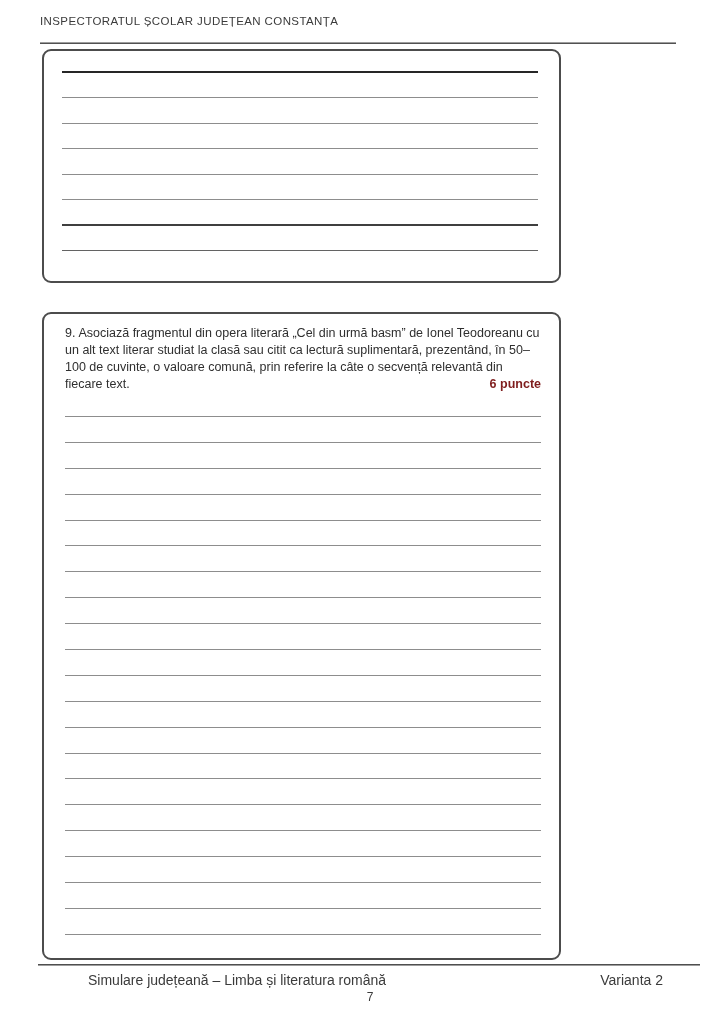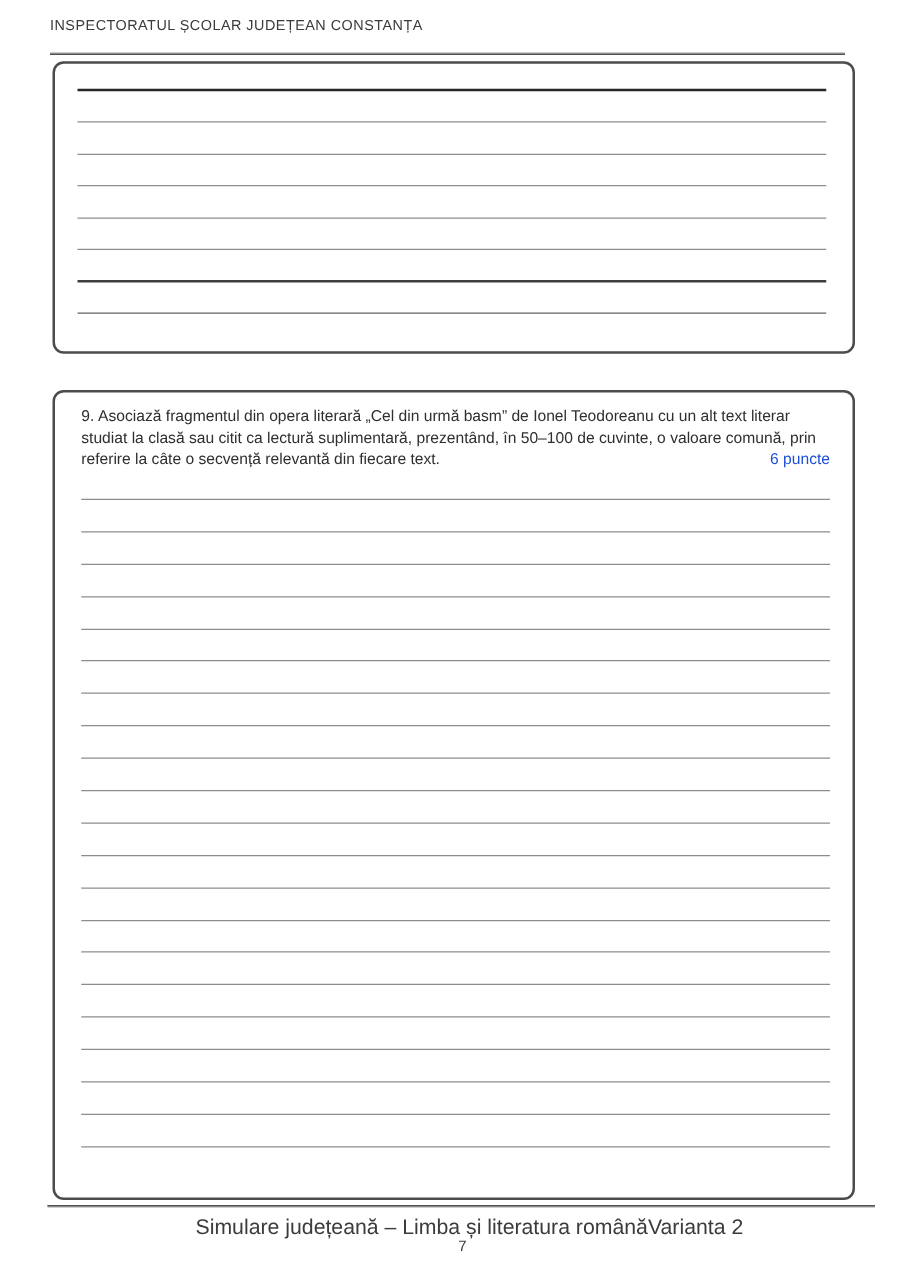--- a/index.html
+++ b/index.html
@@ -30,21 +30,21 @@
     top: 42px; left: 40px; width: 636px;
     height: 2px;
     background: #9d9d9d;
     border-bottom: 1px solid #515151;
   }
 
   
   .answer-box {
     position: absolute;
     left: 42px;
-    width: 642px;
+    width: 519px;
     border: 2px solid #4c4c4c;
     border-radius: 9px;
     background: #ffffff;
     overflow: hidden;
   }
   .box1 { top: 49px; height: 234px; padding: 0 21px 0 18px; }
   .box2 { top: 312px; height: 648px; padding: 9px 18px 0 21px; }
 
   .rule-line {
     width: 100%;
@@ -63,39 +63,39 @@
     position: relative;
     font-size: 12.5px;
     line-height: 17px;
     color: #2f2f2f;
     padding-top: 2px;
   }
   .q-num { margin-right: 3px; }
   .points {
     position: absolute;
     right: 0; bottom: 0;
-    font-weight: normal;
-    color: #1d4ed8;
+    font-weight: bold;
+    color: #7f1d1d;
   }
 
   
   .footer-rule {
     position: absolute;
     top: 964px; left: 38px; width: 662px;
     height: 2px;
     background: #9d9d9d;
     border-top: 1px solid #4f4f4f;
   }
   .footer-row {
     position: absolute;
     top: 972px; left: 40px; width: 660px;
     display: flex;
-    justify-content: center;
+    justify-content: space-between;
     align-items: baseline;
-    font-size: 17px;
+    font-size: 14px;
     color: #3b3b3b;
     padding-left: 48px;
     padding-right: 37px;
   }
   .page-number {
     position: absolute;
     top: 990px; left: 40px; width: 660px;
     text-align: center;
     font-size: 12px;
     color: #3b3b3b;

